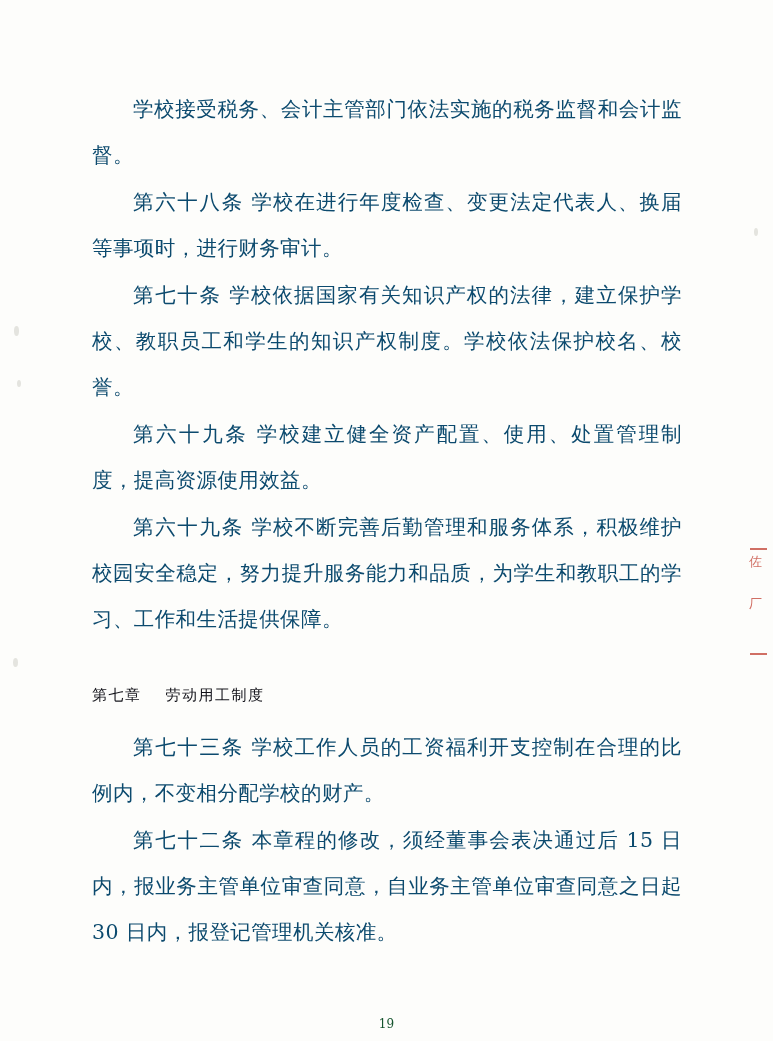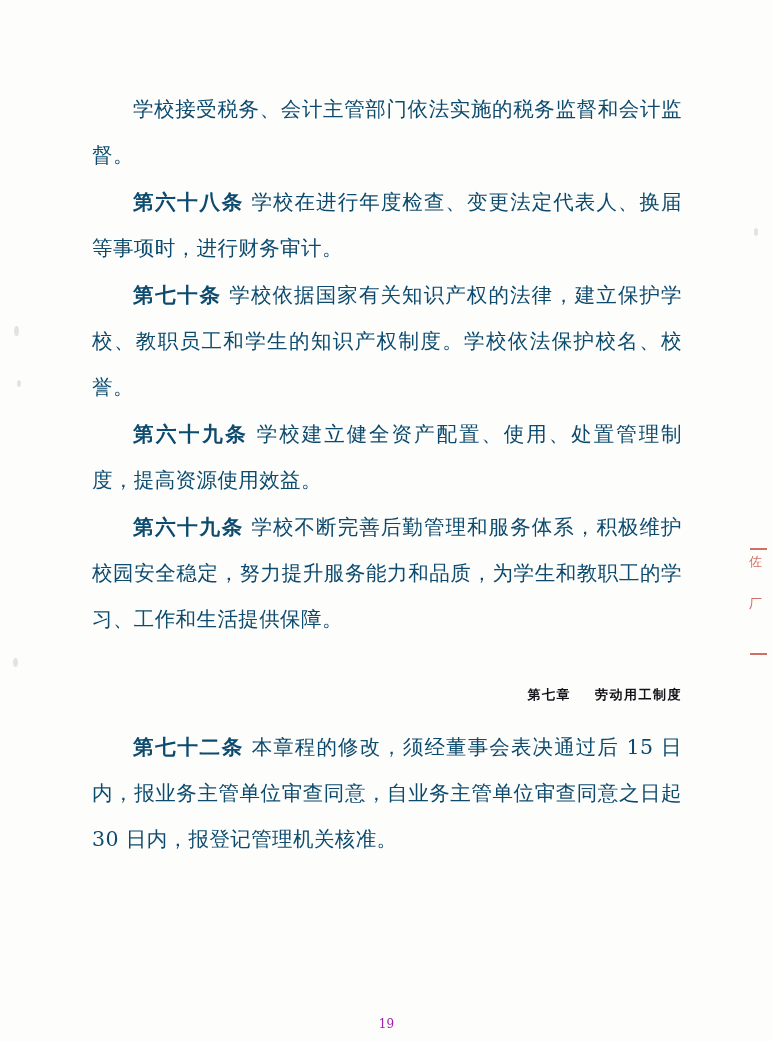--- a/index.html
+++ b/index.html
@@ -37,46 +37,46 @@
     text-justify: inter-ideograph;
     margin: 0 0 1px 0;
     letter-spacing: 0.4px;
     color: #0c4a6e;
   }
   .para.indent {
     text-indent: 41px;
   }
 
   .label {
-    font-weight: bold;
+    font-weight: normal;
     letter-spacing: 1px;
   }
 
   .chapter-heading {
-    font-size: 13px;
+    font-size: 15px;
     line-height: 46px;
-    font-weight: bold;
-    text-align: right;
+    font-weight: normal;
+    text-align: left;
     letter-spacing: 1.5px;
     margin: 30px 0 6px 0;
     color: #111118;
   }
   .chapter-heading .gap {
     display: inline-block;
     width: 24px;
   }
 
   .page-number {
     position: absolute;
     left: 0;
     right: 0;
     top: 1017px;
     text-align: center;
     font-size: 12px;
-    color: #a21caf;
+    color: #14532d;
     font-family: "DejaVu Serif", "Liberation Serif", serif;
   }
 
   
   .seal {
     position: absolute;
     left: 748px;
     top: 548px;
     width: 22px;
     height: 110px;
@@ -140,20 +140,24 @@
     <p class="para indent">
       <span class="label">第六十九条</span>
       <span>学校不断完善后勤管理和服务体系，积极维护校园安全稳定，努力提升服务能力和品质，为学生和教职工的学习、工作和生活提供保障。</span>
     </p>
 
     <h2 class="chapter-heading">
       <span>第七章</span><span class="gap"></span><span>劳动用工制度</span>
     </h2>
 
 
+    <p class="para indent">
+      <span class="label">第七十三条</span>
+      <span>学校工作人员的工资福利开支控制在合理的比例内，不变相分配学校的财产。</span>
+    </p>
 
 
     <p class="para indent">
       <span class="label">第七十二条</span>
       <span>本章程的修改，须经董事会表决通过后 15 日内，报业务主管单位审查同意，自业务主管单位审查同意之日起 30 日内，报登记管理机关核准。</span>
     </p>
 
   </div>
 
   <div class="seal">

